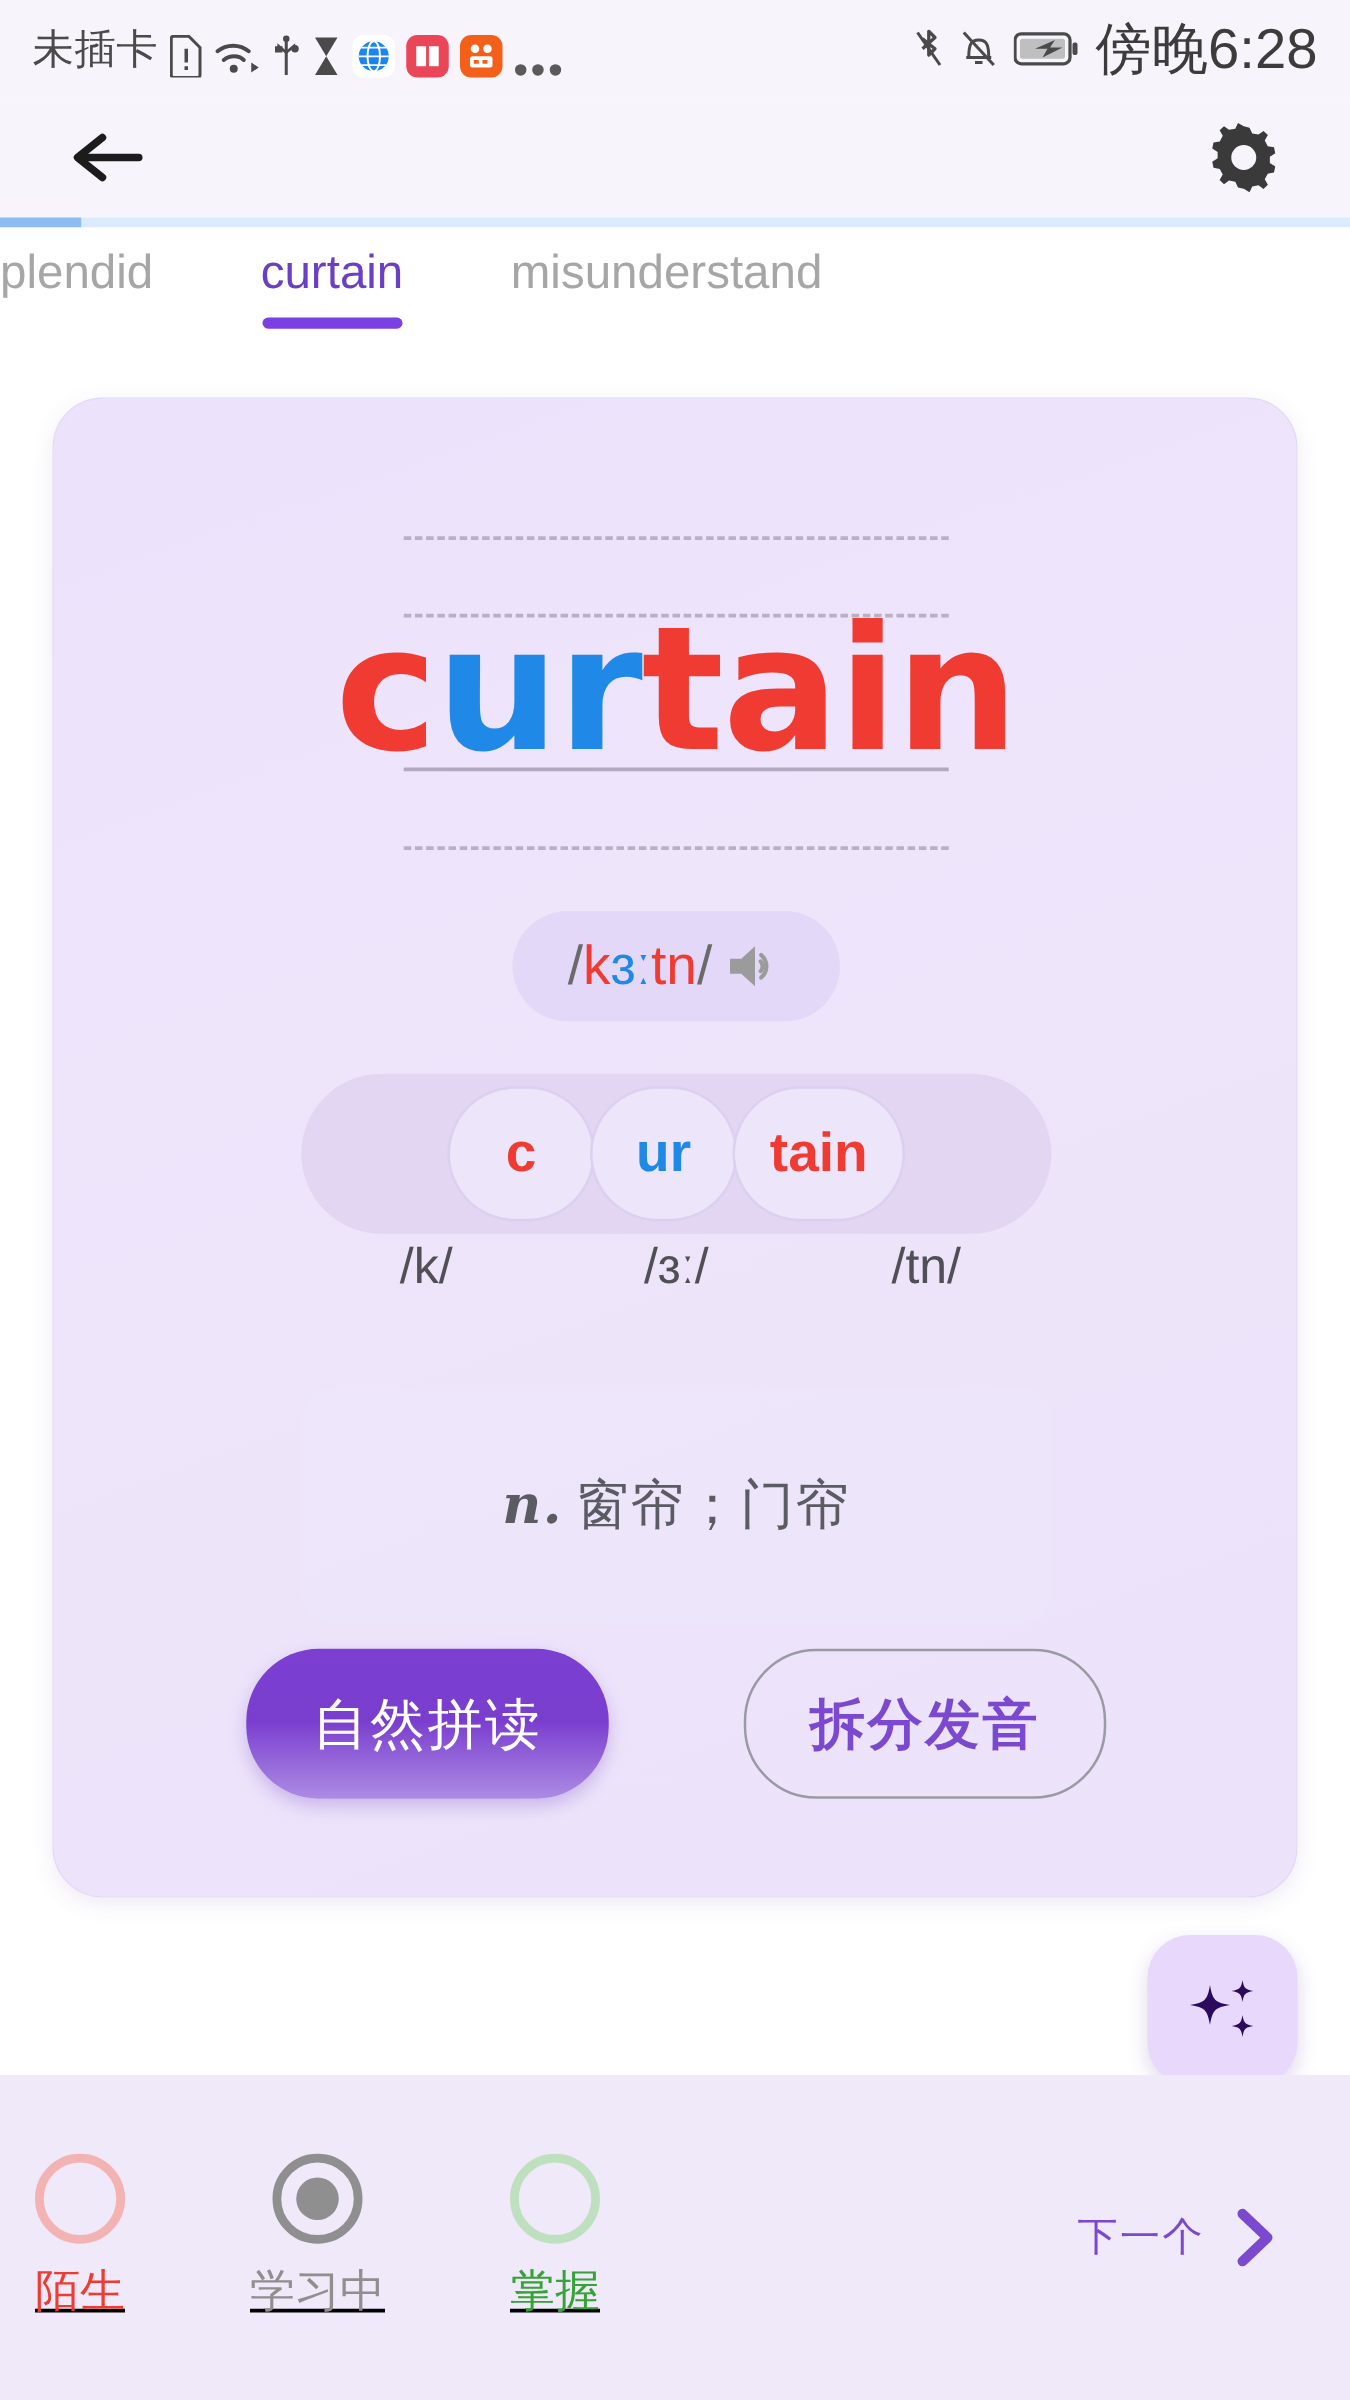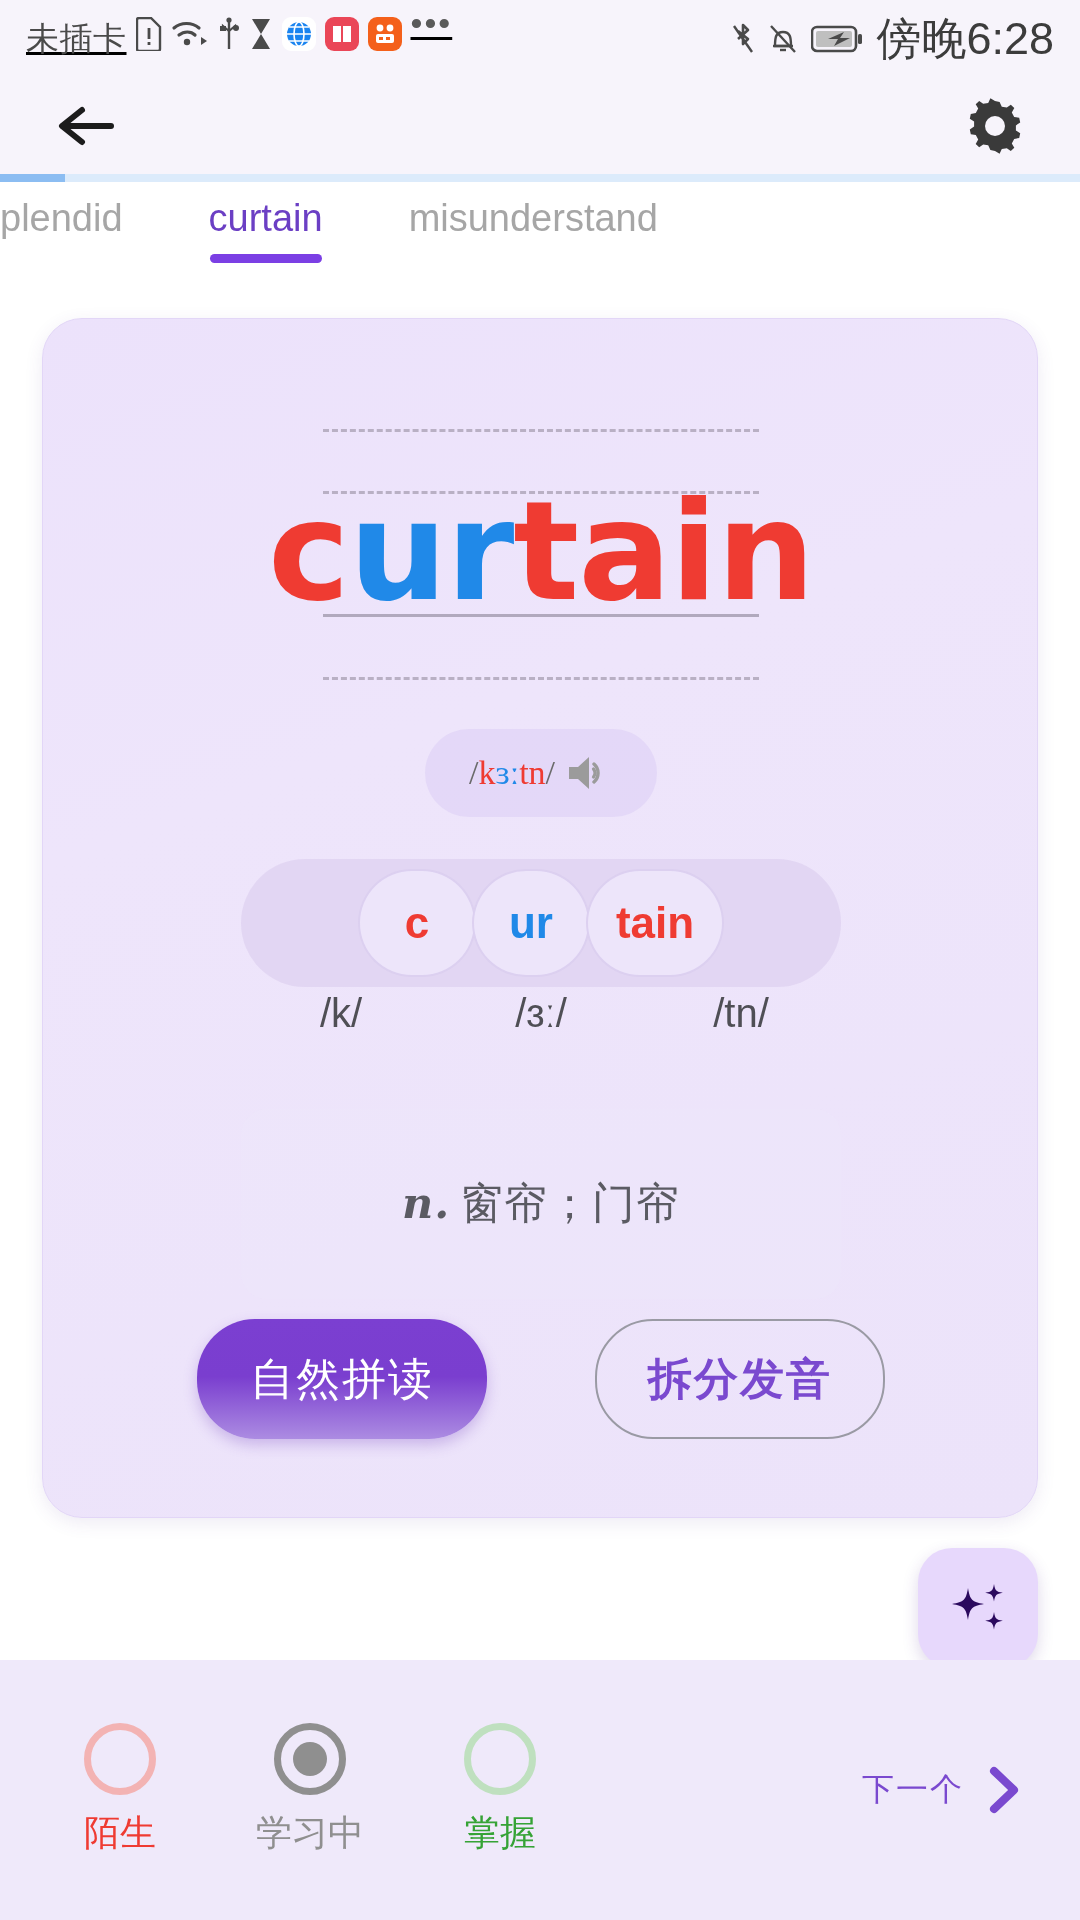--- a/index.html
+++ b/index.html
@@ -10,21 +10,21 @@
   }
   #screen{ position:relative; width:1080px; height:1920px; background:#ffffff; }
 
   
   .statusbar{
     position:absolute; left:0; top:0; width:1080px; height:78px;
     background:#f7f4fb;
     display:flex; align-items:center; justify-content:space-between;
     padding:0 26px;
   }
-  .sb-left{ display:flex; align-items:flex-start; gap:9px;text-decoration:underline; }
+  .sb-left{ display:flex; align-items:flex-end; gap:9px; }
   .sb-right{ display:flex; align-items:center; gap:13px; }
   .sb-text{ font-size:33px; color:#4a4a4a; letter-spacing:0.5px; }
   .sb-time{ font-size:45px; color:#3c3c3c; }
   .ico{ display:inline-flex; align-items:center; justify-content:center; }
 
   .appico{ width:34px; height:34px; border-radius:9px; display:inline-flex;
            align-items:center; justify-content:center; }
   .appico.globe{ background:#ffffff; }
   .appico.book{ background:#ea4657; }
   .appico.orange{ background:#f4601a; }
@@ -91,22 +91,22 @@
 
   
   .phonwrap{ position:absolute; left:0; top:410px; width:996px;
              display:flex; justify-content:center; }
   .phonpill{
     background:rgba(221,208,245,0.62);
     border-radius:44px; padding:16px 44px;
     display:flex; align-items:center; gap:10px;
   }
   .phon{
-    font-family:Liberation Serif, serif;
-    font-size:34px; line-height:56px; white-space:nowrap;
+    font-family:Liberation Sans, sans-serif;
+    font-size:44px; line-height:56px; white-space:nowrap;
   }
   .p-gray{ color:#6a6a6a; }
   .p-red{ color:#ef3b32; }
   .p-blue{ color:#2089e8; }
 
   
   .syl-outer{
     position:absolute; left:198px; top:540px; width:600px; height:128px;
     background:rgba(216,203,236,0.55); border-radius:64px;
     display:flex; align-items:center; justify-content:center;
@@ -162,21 +162,21 @@
     background:#e7d8fc; border-radius:34px;
     display:flex; align-items:center; justify-content:center;
     box-shadow:0 6px 16px rgba(80,40,140,0.18);
   }
 
   
   .bottombar{
     position:absolute; left:0; top:1660px; width:1080px; height:260px;
     background:#efe9fa; display:flex; align-items:center;
   }
-  .statusgroup{ display:flex; align-items:center; padding-left:56px; gap:62px; }
+  .statusgroup{ display:flex; align-items:center; gap:62px;text-decoration:underline; }
   .statusitem{ width:128px; display:flex; flex-direction:column;
                align-items:center; gap:14px; }
   .ring{ width:72px; height:72px; border-radius:50%;
          display:flex; align-items:center; justify-content:center; }
   .ring.unfamiliar{ border:7px solid #f3b3b3; }
   .ring.learning{ border:7px solid #8f8f8f; }
   .ring.mastered{ border:7px solid #bfe0bf; }
   .ring .dot{ width:34px; height:34px; border-radius:50%; background:#8f8f8f; }
   .statuslabel{ font-size:36px; }
   .sl-red{ color:#ef3b32; }

